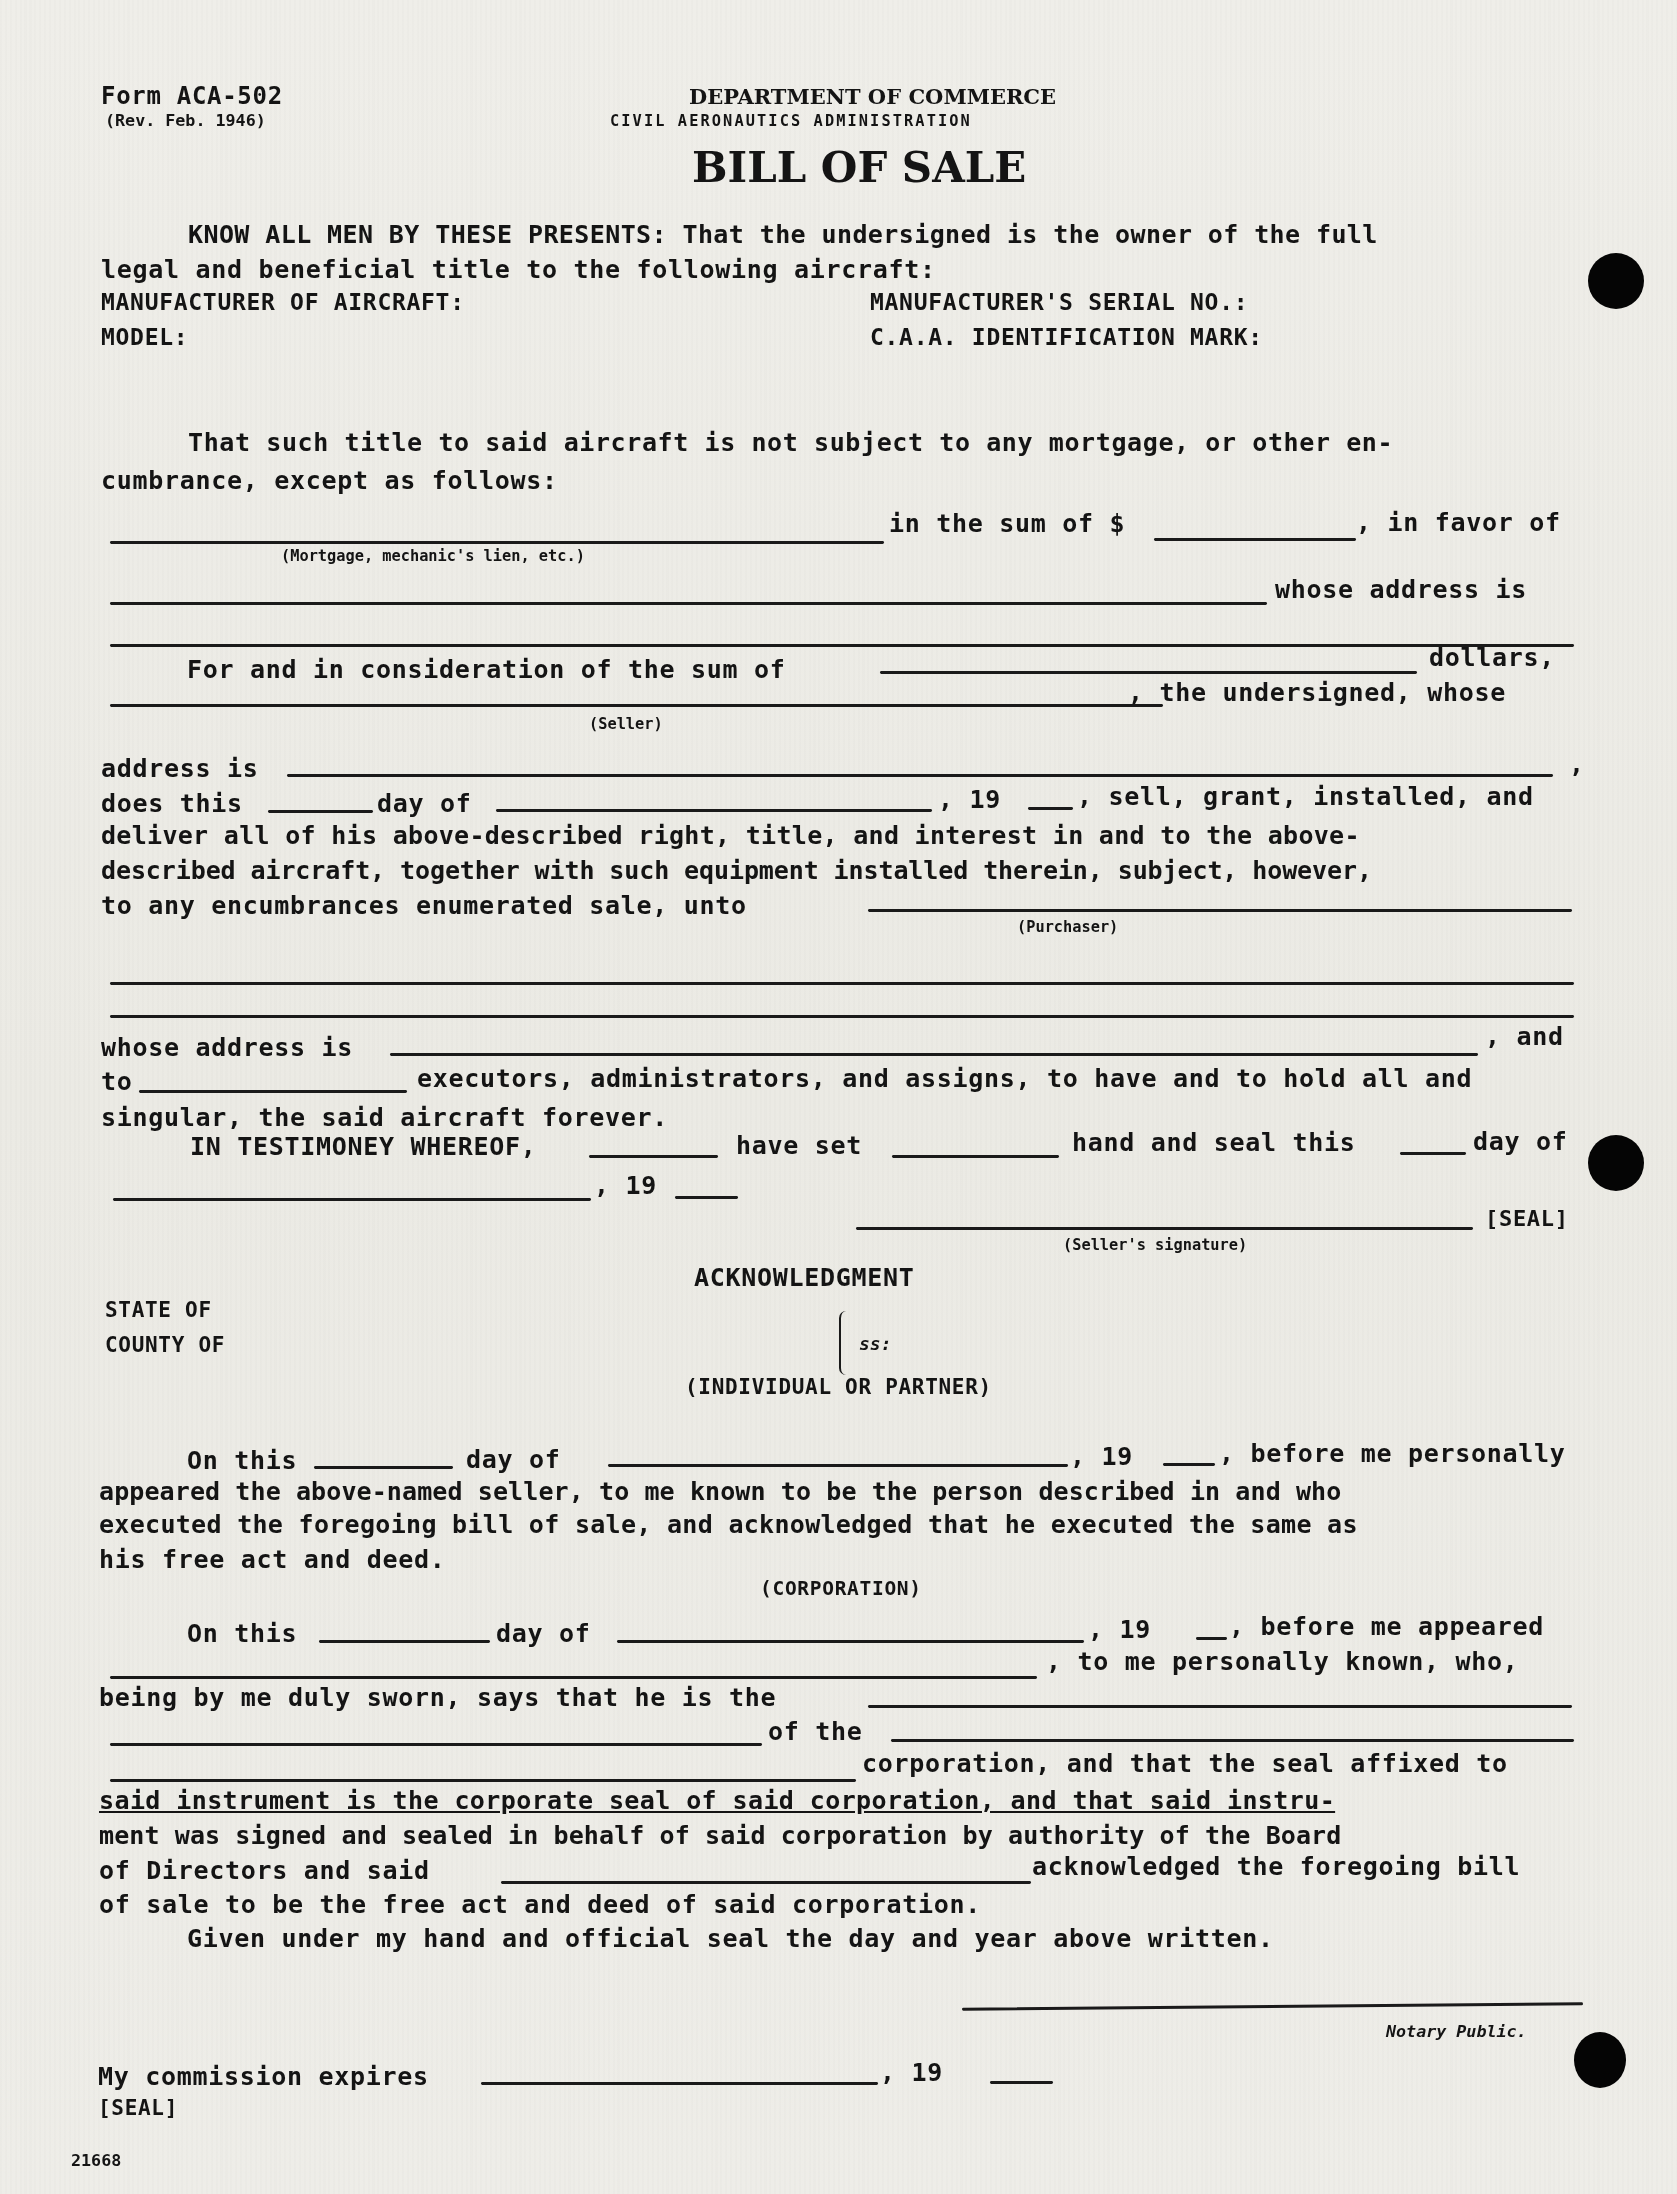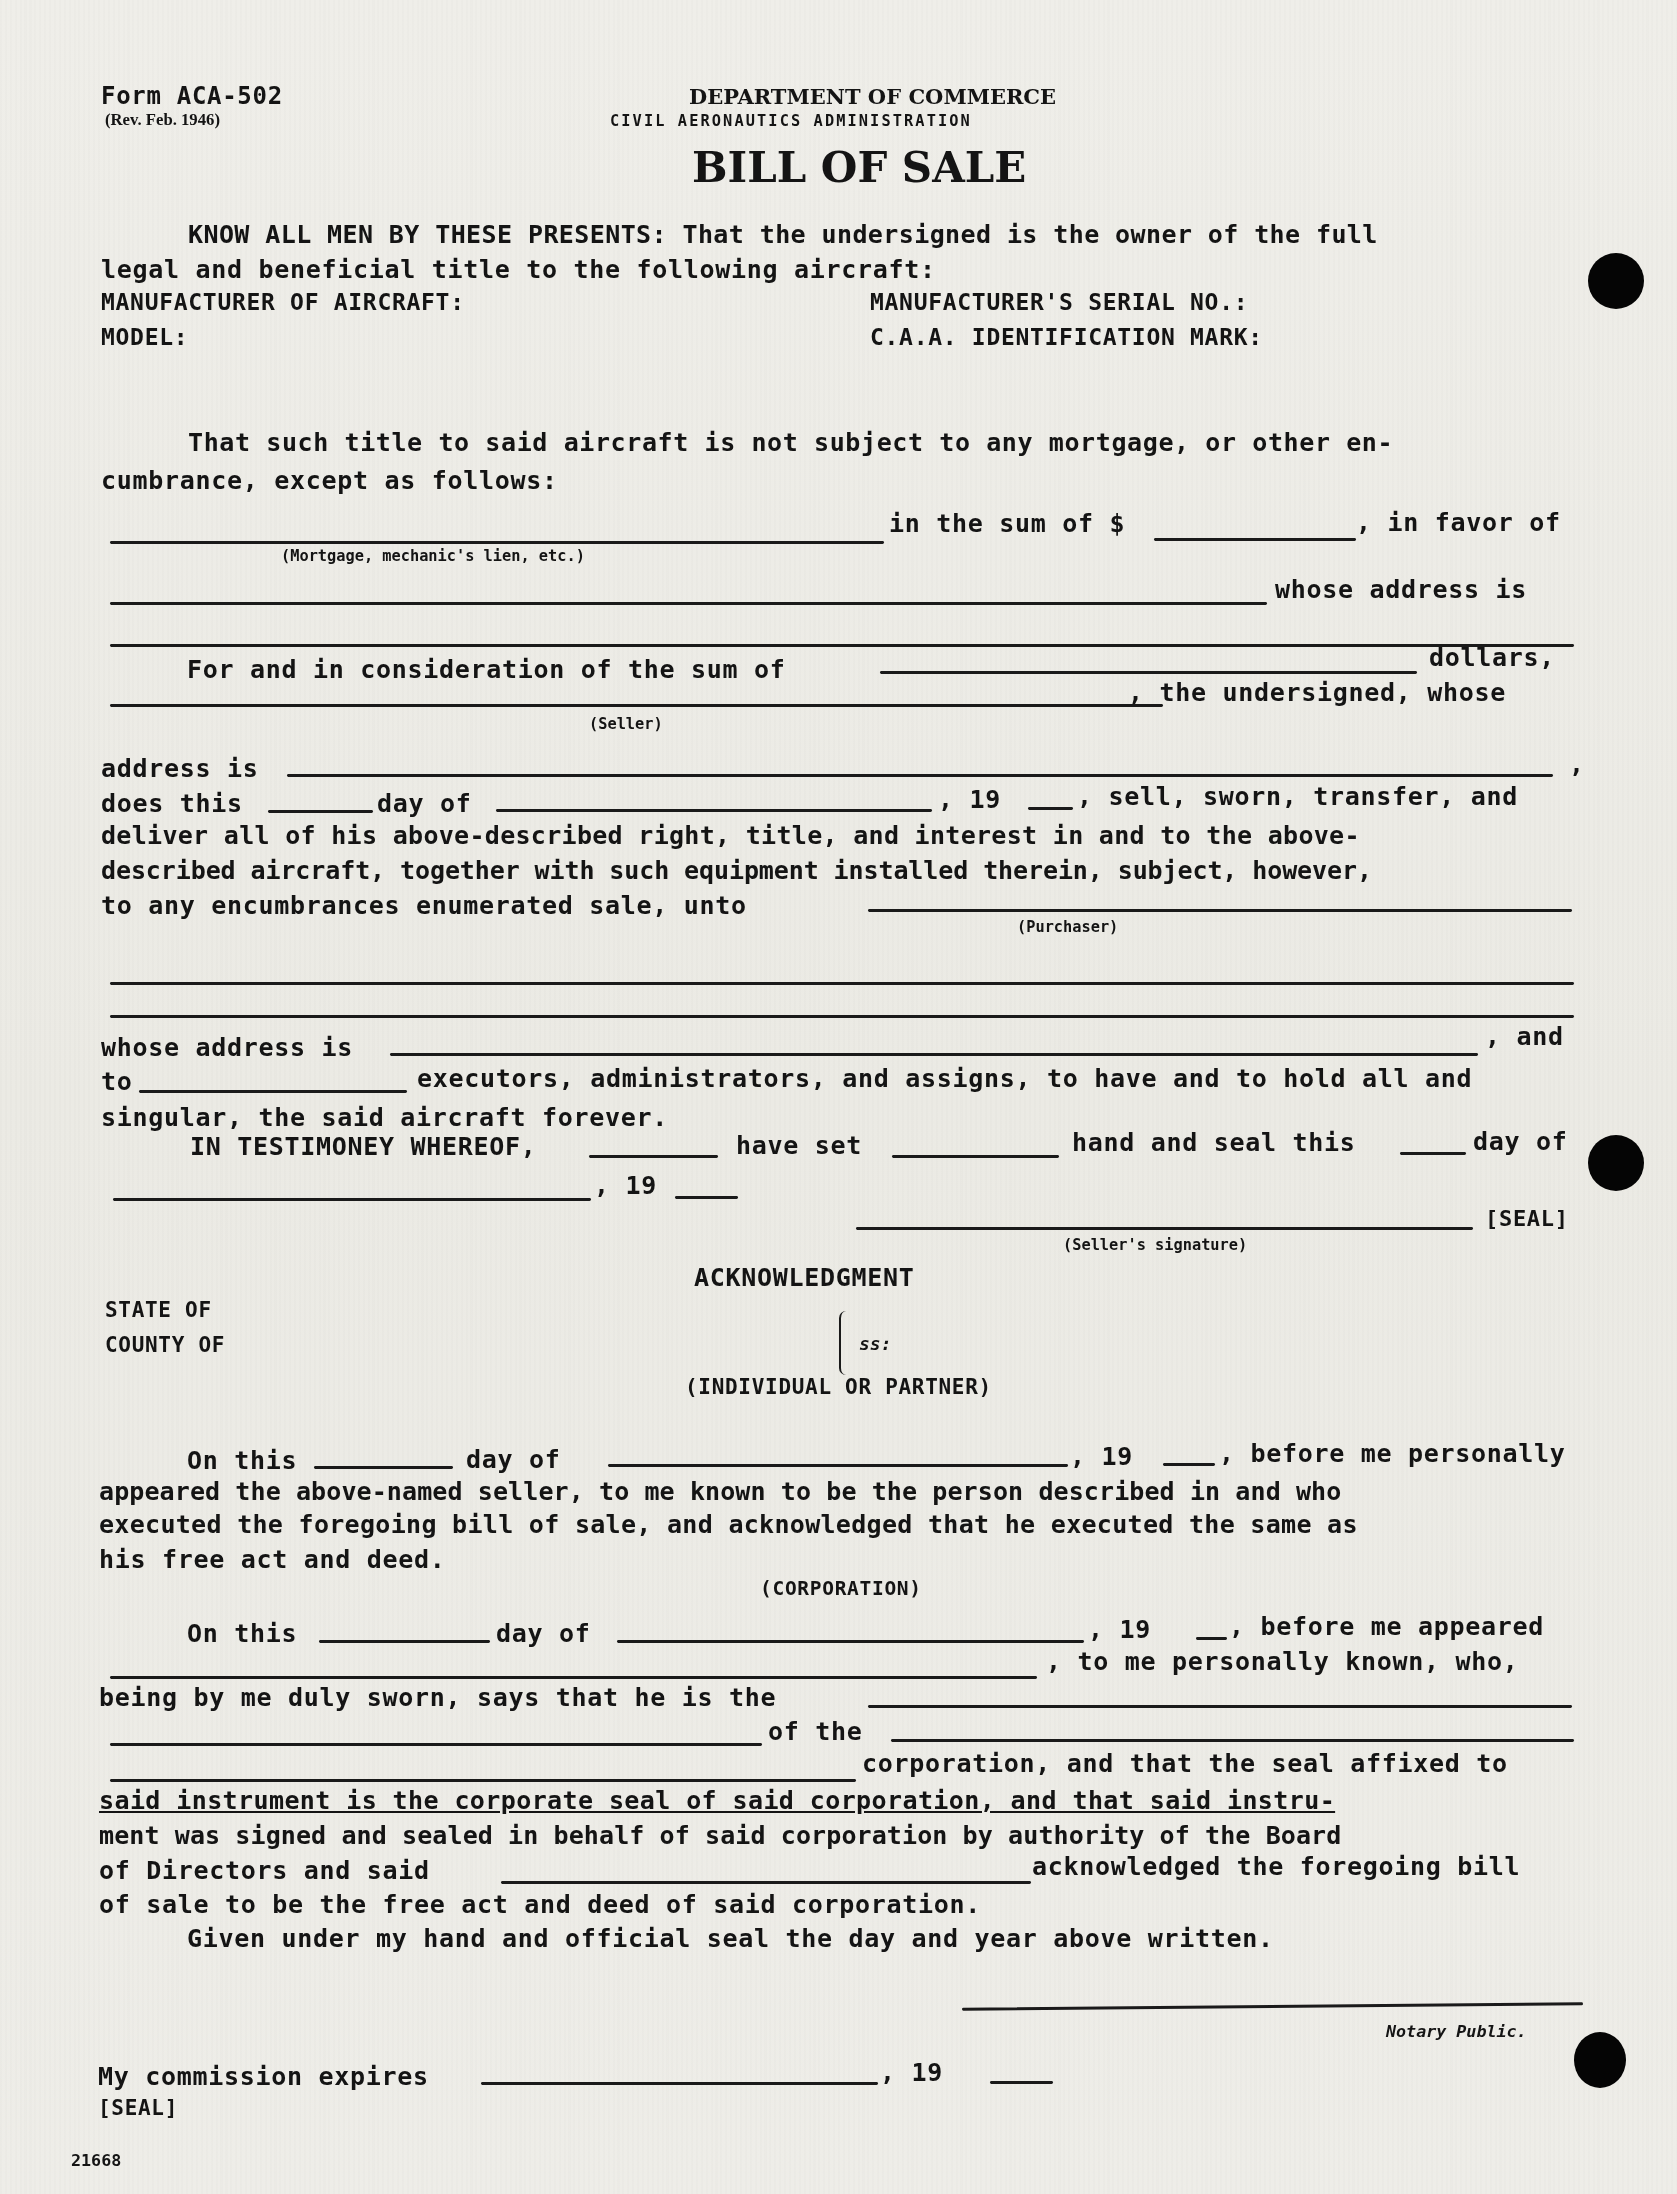--- a/index.html
+++ b/index.html
@@ -29,21 +29,21 @@
 </head>
 <body>
 
 <div class="page">
 
   <div class="hole" style="left:1588px; top:253px;"></div>
   <div class="hole" style="left:1588px; top:1135px;"></div>
   <div class="hole" style="left:1574px; top:2032px; width:52px; height:56px;"></div>
 
   <div class="abs t" style="left:101px; top:82px; font-size:24px;">Form ACA-502</div>
-  <div class="abs small" style="left:105px; top:110px; font-size:16.7px;font-family:Liberation Serif, serif;">(Rev. Feb. 1946)</div>
+  <div class="abs small" style="left:105px; top:110px; font-size:16.7px;">(Rev. Feb. 1946)</div>
   <div class="abs hdr" style="left:652px; top:84px; font-size:21px;">DEPARTMENT OF COMMERCE</div>
   <div class="abs small" style="left:610px; top:112px; font-size:15.3px; letter-spacing:2.1px;">CIVIL AERONAUTICS ADMINISTRATION</div>
   <div class="abs hdr" style="left:655px; top:143px; font-size:42px;">BILL OF SALE</div>
 
   <div class="abs t" style="left:188px; top:220px; font-size:25px; letter-spacing:0.4px;">KNOW ALL MEN BY THESE PRESENTS:  That the undersigned is the owner of the full</div>
   <div class="abs t" style="left:101px; top:255px; font-size:25px;">legal and beneficial title to the following aircraft:</div>
 
   <div class="abs t" style="left:101px; top:289px; font-size:23px;">MANUFACTURER OF AIRCRAFT:</div>
   <div class="abs t" style="left:537px; top:289px; width:293px; height:28px;"></div>
   <div class="abs t" style="left:870px; top:289px; font-size:23px;">MANUFACTURER'S SERIAL NO.:</div>
@@ -73,21 +73,21 @@
   <div class="abs t" style="left:101px; top:754px; font-size:25px;">address is</div>
   <div class="line" style="left:287px; top:774px; width:1266px;"></div>
   <div class="abs t" style="left:1569px; top:750px; font-size:25px;">,</div>
 
   <div class="abs t" style="left:101px; top:789px; font-size:25px;">does this</div>
   <div class="line" style="left:268px; top:810px; width:105px;"></div>
   <div class="abs t" style="left:377px; top:789px; font-size:25px;">day of</div>
   <div class="line" style="left:496px; top:809px; width:436px;"></div>
   <div class="abs t" style="left:938px; top:785px; font-size:25px;">, 19</div>
   <div class="line" style="left:1028px; top:807px; width:45px;"></div>
-  <div class="abs t" style="left:1077px; top:782px; font-size:25px;">, sell, sworn, transfer, and</div>
+  <div class="abs t" style="left:1077px; top:782px; font-size:25px;">, sell, grant, installed, and</div>
 
   <div class="abs t" style="left:101px; top:821px; font-size:25px; letter-spacing:0.3px;">deliver all of his above-described right, title, and interest in and to the above-</div>
   <div class="abs t" style="left:101px; top:856px; font-size:25px; letter-spacing:-0.1px;">described aircraft, together with such equipment installed therein, subject, however,</div>
   <div class="abs t" style="left:101px; top:891px; font-size:25px;">to any encumbrances enumerated sale, unto</div>
   <div class="line" style="left:868px; top:909px; width:704px;"></div>
   <div class="abs small" style="left:1017px; top:918px; font-size:15.3px;">(Purchaser)</div>
   <div class="line" style="left:110px; top:982px; width:1464px;"></div>
   <div class="line" style="left:110px; top:1015px; width:1464px;"></div>
 
   <div class="abs t" style="left:101px; top:1033px; font-size:25px;">whose address is</div>

